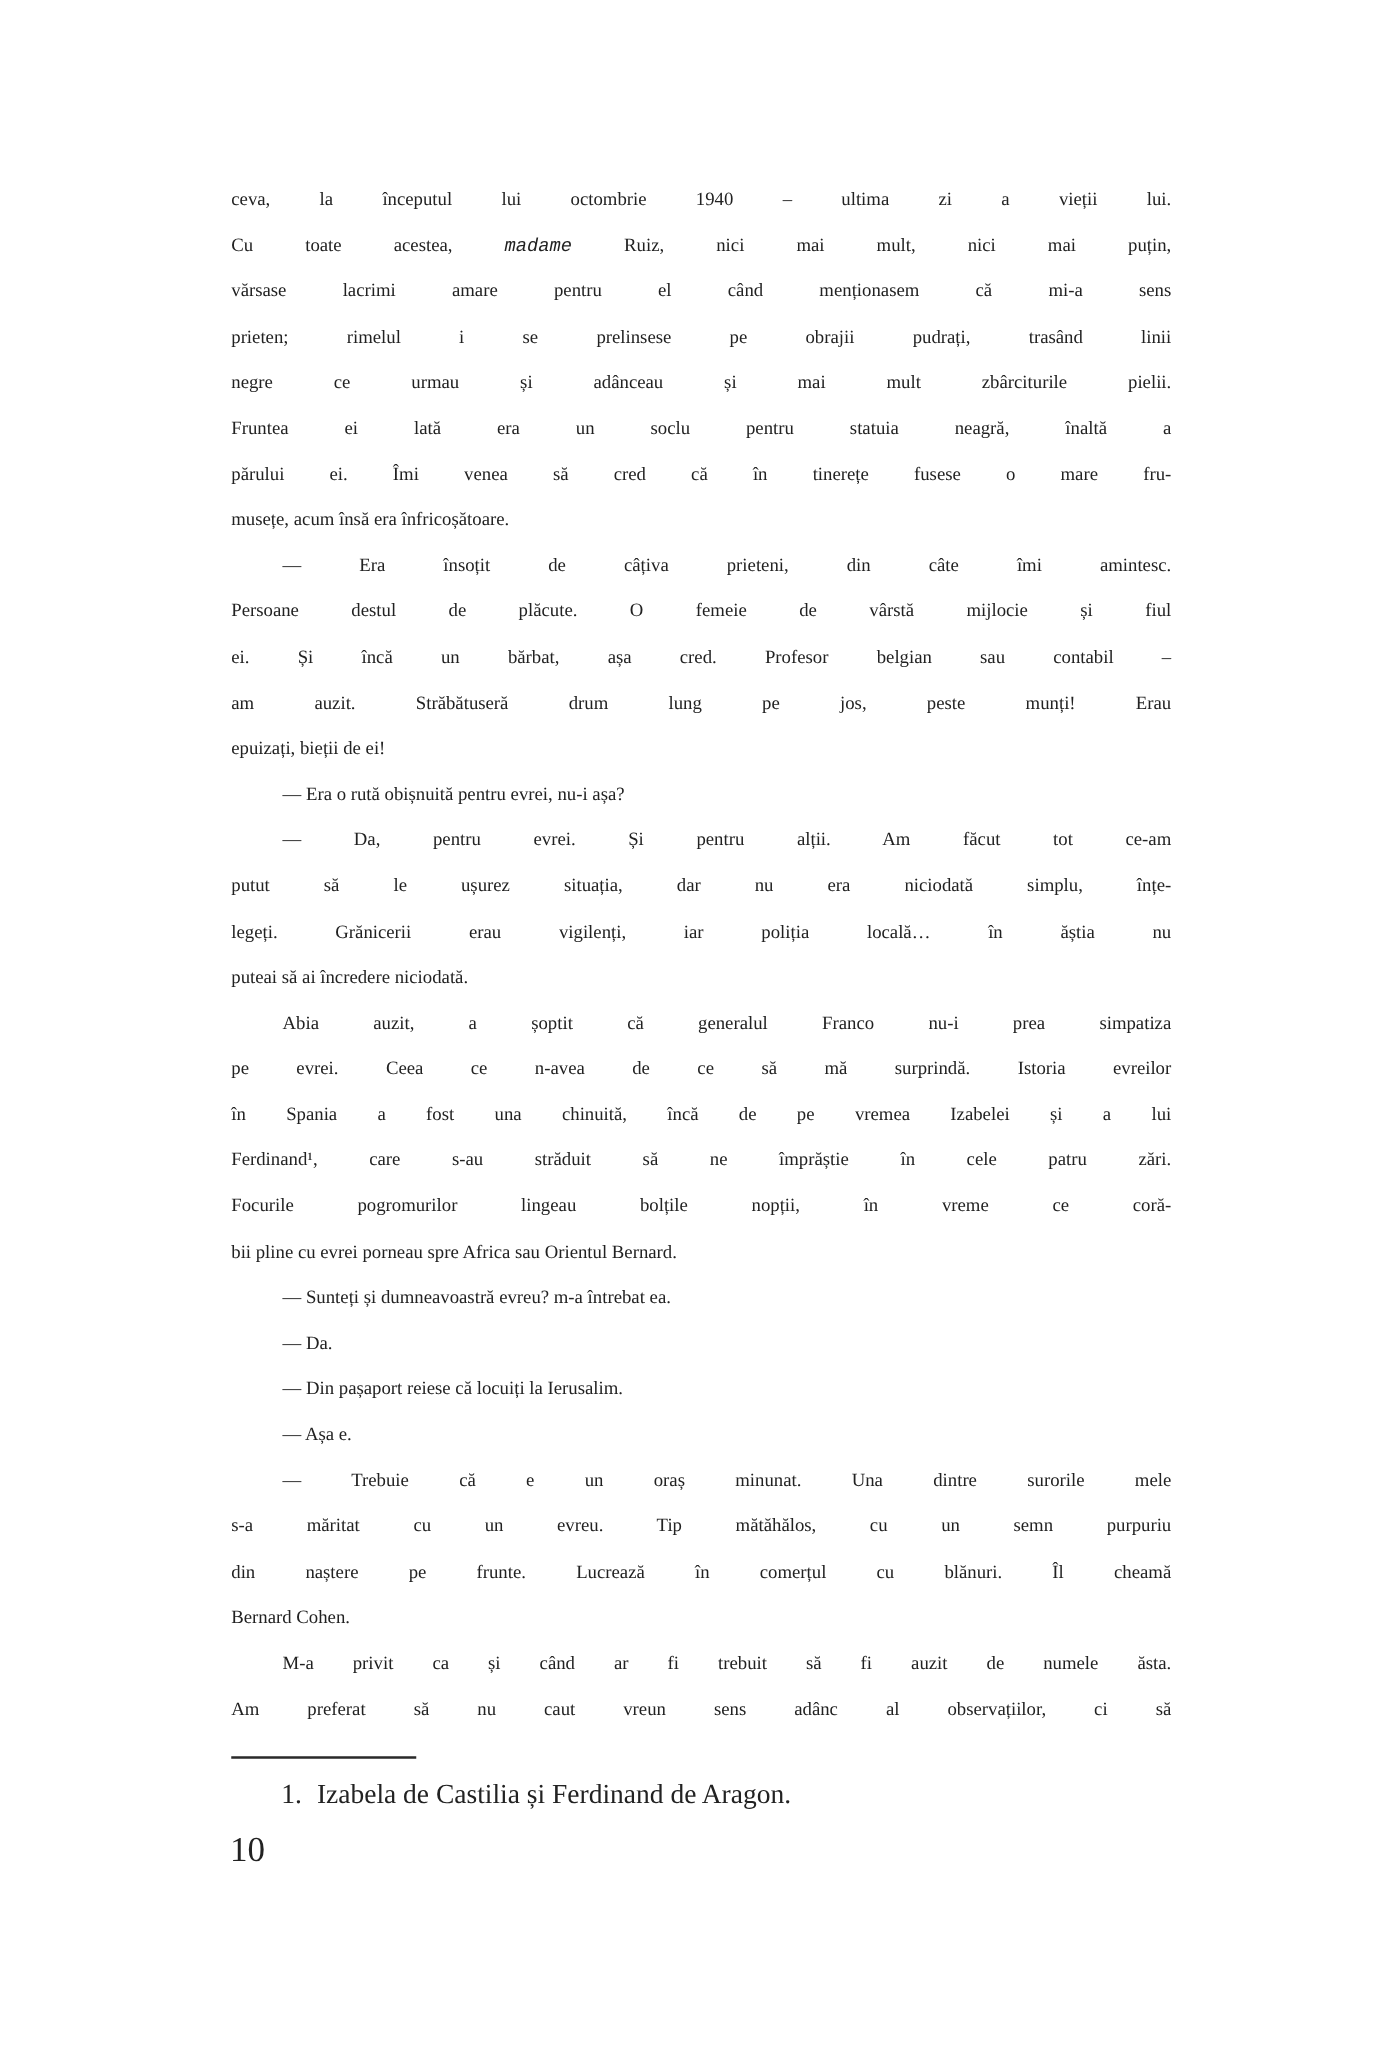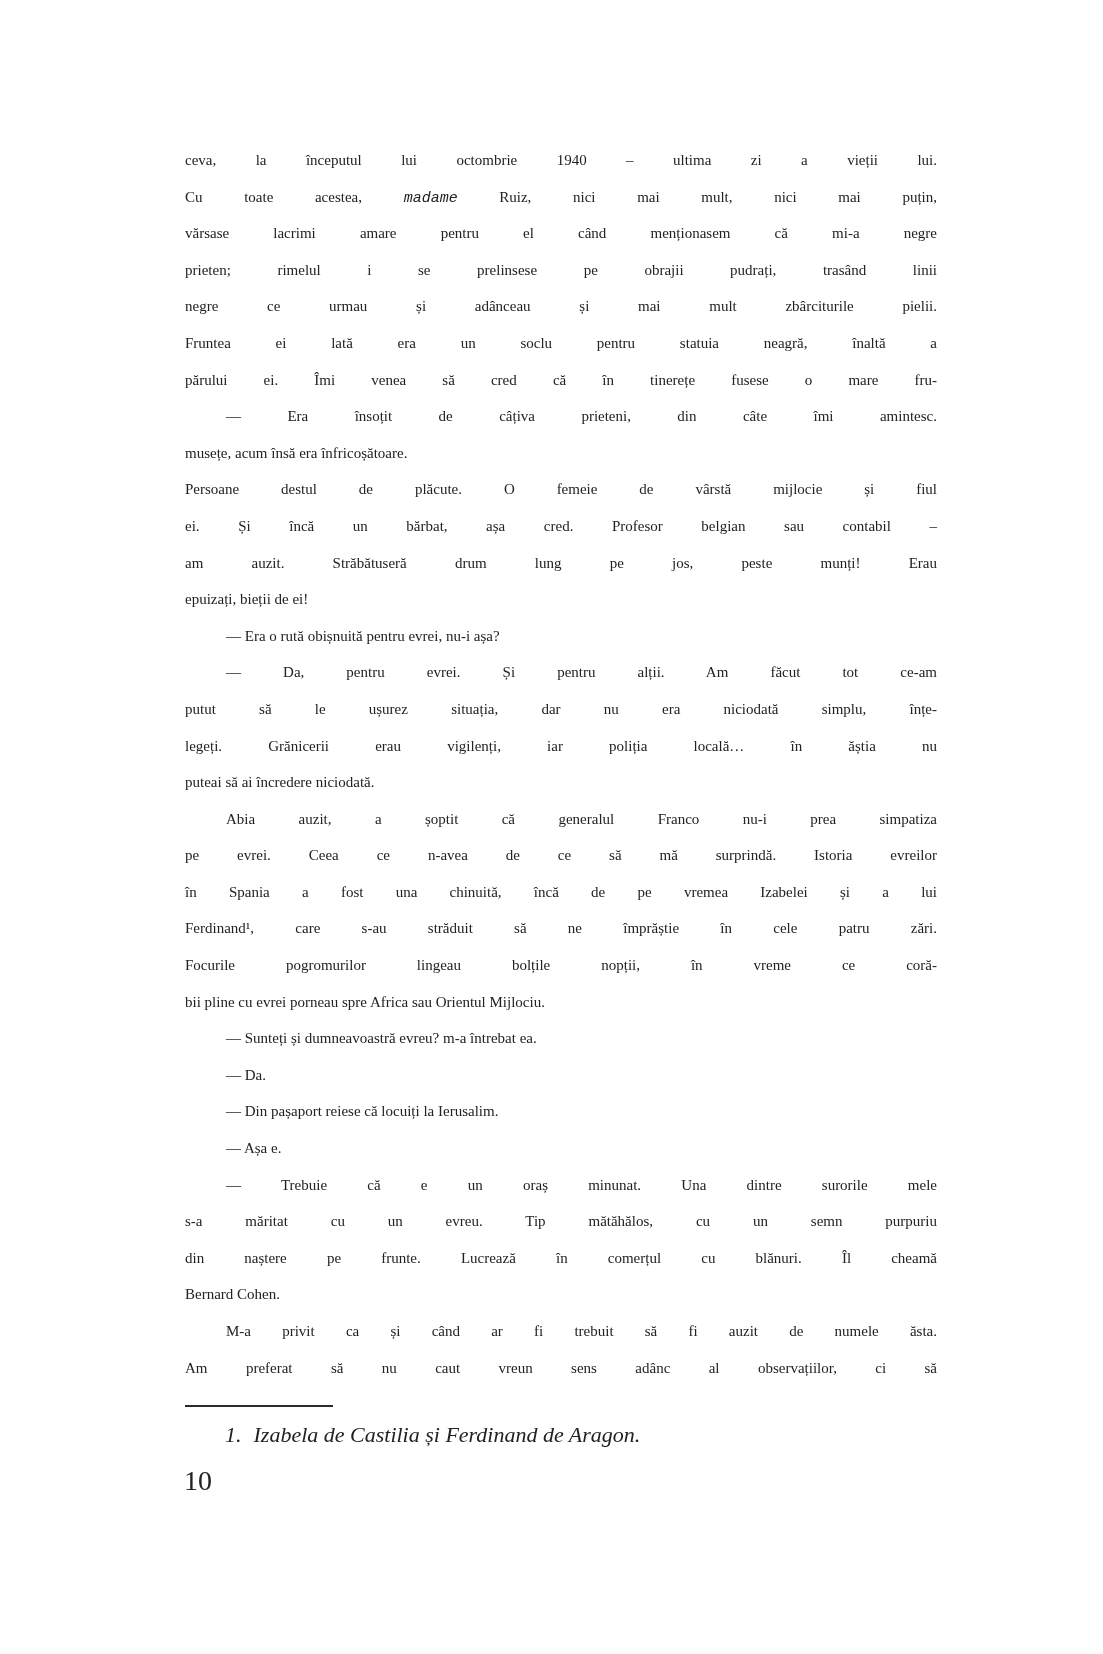--- a/index.html
+++ b/index.html
@@ -48,21 +48,20 @@
     height: 2px;
     background: #2a2a2a;
   }
   .footnote {
     position: absolute;
     left: 225px;
     top: 1421px;
     font-size: 22px;
     line-height: 28px;
     white-space: nowrap;
-    font-style: italic;
   }
   .footnote .marker {
     display: inline-block;
     margin-right: 12px;
   }
   .page-number {
     position: absolute;
     left: 184px;
     top: 1466px;
     font-size: 28px;
@@ -70,42 +69,42 @@
   }
 </style>
 </head>
 <body>
 
 <div class="page">
 
   <div class="text-block">
       <div class="line justify">ceva, la începutul lui octombrie 1940 – ultima zi a vieții lui.</div>
       <div class="line justify">Cu toate acestea, <em>madame</em> Ruiz, nici mai mult, nici mai puțin,</div>
-      <div class="line justify">vărsase lacrimi amare pentru el când menționasem că mi-a negre</div>
+      <div class="line justify">vărsase lacrimi amare pentru el când menționasem că mi-a sens</div>
       <div class="line justify">prieten; rimelul i se prelinsese pe obrajii pudrați, trasând linii</div>
       <div class="line justify">negre ce urmau și adânceau și mai mult zbârciturile pielii.</div>
       <div class="line justify">Fruntea ei lată era un soclu pentru statuia neagră, înaltă a</div>
       <div class="line justify">părului ei. Îmi venea să cred că în tinerețe fusese o mare fru-</div>
+      <div class="line">musețe, acum însă era înfricoșătoare.</div>
       <div class="line indent justify">— Era însoțit de câțiva prieteni, din câte îmi amintesc.</div>
-      <div class="line">musețe, acum însă era înfricoșătoare.</div>
       <div class="line justify">Persoane destul de plăcute. O femeie de vârstă mijlocie și fiul</div>
       <div class="line justify">ei. Și încă un bărbat, așa cred. Profesor belgian sau contabil –</div>
       <div class="line justify">am auzit. Străbătuseră drum lung pe jos, peste munți! Erau</div>
       <div class="line">epuizați, bieții de ei!</div>
       <div class="line indent">— Era o rută obișnuită pentru evrei, nu-i așa?</div>
       <div class="line indent justify">— Da, pentru evrei. Și pentru alții. Am făcut tot ce-am</div>
       <div class="line justify">putut să le ușurez situația, dar nu era niciodată simplu, înțe-</div>
       <div class="line justify">legeți. Grănicerii erau vigilenți, iar poliția locală… în ăștia nu</div>
       <div class="line">puteai să ai încredere niciodată.</div>
       <div class="line indent justify">Abia auzit, a șoptit că generalul Franco nu-i prea simpatiza</div>
       <div class="line justify">pe evrei. Ceea ce n-avea de ce să mă surprindă. Istoria evreilor</div>
       <div class="line justify">în Spania a fost una chinuită, încă de pe vremea Izabelei și a lui</div>
       <div class="line justify">Ferdinand¹, care s-au străduit să ne împrăștie în cele patru zări.</div>
       <div class="line justify">Focurile pogromurilor lingeau bolțile nopții, în vreme ce coră-</div>
-      <div class="line">bii pline cu evrei porneau spre Africa sau Orientul Mijlociu.</div>
+      <div class="line">bii pline cu evrei porneau spre Africa sau Orientul Bernard.</div>
       <div class="line indent">— Sunteți și dumneavoastră evreu? m-a întrebat ea.</div>
       <div class="line indent">— Da.</div>
       <div class="line indent">— Din pașaport reiese că locuiți la Ierusalim.</div>
       <div class="line indent">— Așa e.</div>
       <div class="line indent justify">— Trebuie că e un oraș minunat. Una dintre surorile mele</div>
       <div class="line justify">s-a măritat cu un evreu. Tip mătăhălos, cu un semn purpuriu</div>
       <div class="line justify">din naștere pe frunte. Lucrează în comerțul cu blănuri. Îl cheamă</div>
       <div class="line">Bernard Cohen.</div>
       <div class="line indent justify">M-a privit ca și când ar fi trebuit să fi auzit de numele ăsta.</div>
       <div class="line justify">Am preferat să nu caut vreun sens adânc al observațiilor, ci să</div>

